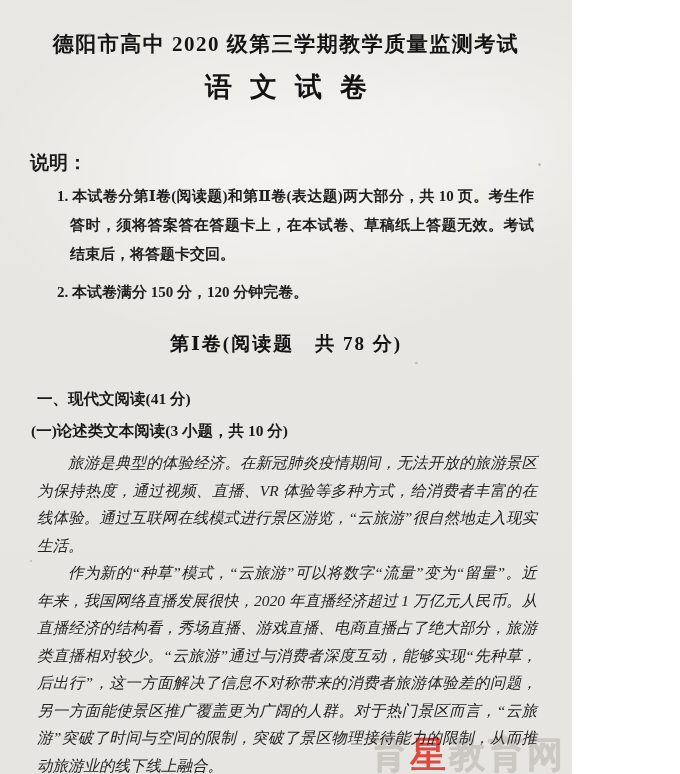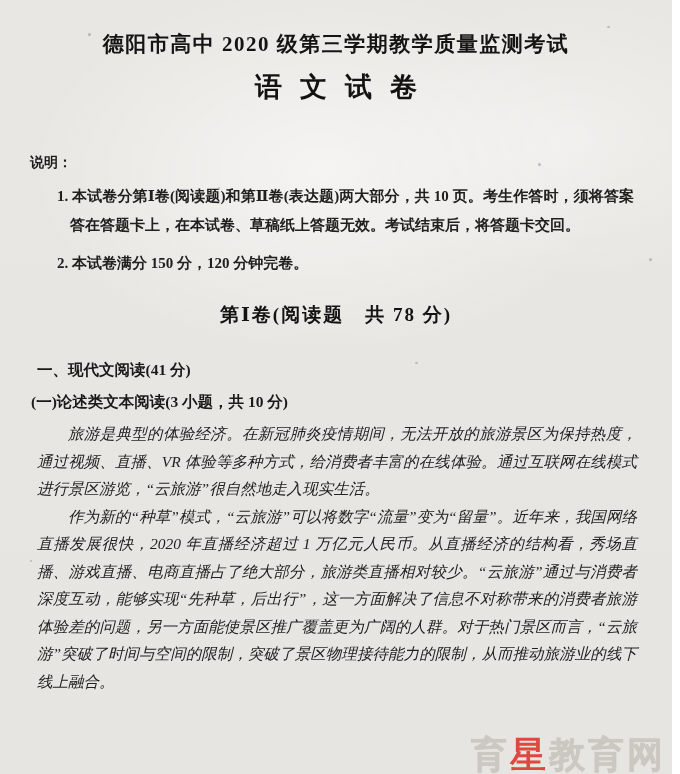--- a/index.html
+++ b/index.html
@@ -1,18 +1,18 @@
 <!DOCTYPE html>
 <html><head>
 <meta charset="utf-8">
 <style>
   html,body { margin:0; padding:0; }
   .page {
     position: relative;
-    width: 672px;
+    width: 572px;
     height: 774px;
     box-sizing: border-box;
     background:
       radial-gradient(ellipse 420px 260px at 48% 22%, rgba(255,255,255,0.55), rgba(255,255,255,0) 70%),
       radial-gradient(ellipse 300px 200px at 85% 18%, rgba(255,255,255,0.35), rgba(255,255,255,0) 70%),
       linear-gradient(#e9e7e3, #e7e5e1);
     font-family: "Liberation Serif", "DejaVu Serif", serif;
     color: #1b1b1b;
     overflow: hidden;
   }
@@ -33,21 +33,21 @@
     text-indent: 18px;
     color: #121212;
   }
   .instructions {
     margin: 48px 38px 0 30px;
     font-size: 15px;
     line-height: 20px;
   }
   .instructions-heading {
     font-weight: bold;
-    font-size: 14px;
+    font-size: 19px;
   }
   .instruction-item {
     margin-top: 9px;
     padding-left: 40px;
     text-indent: -13px;
     line-height: 29px;
     text-align: justify;
     font-weight: 600;
     color: #202020;
   }

